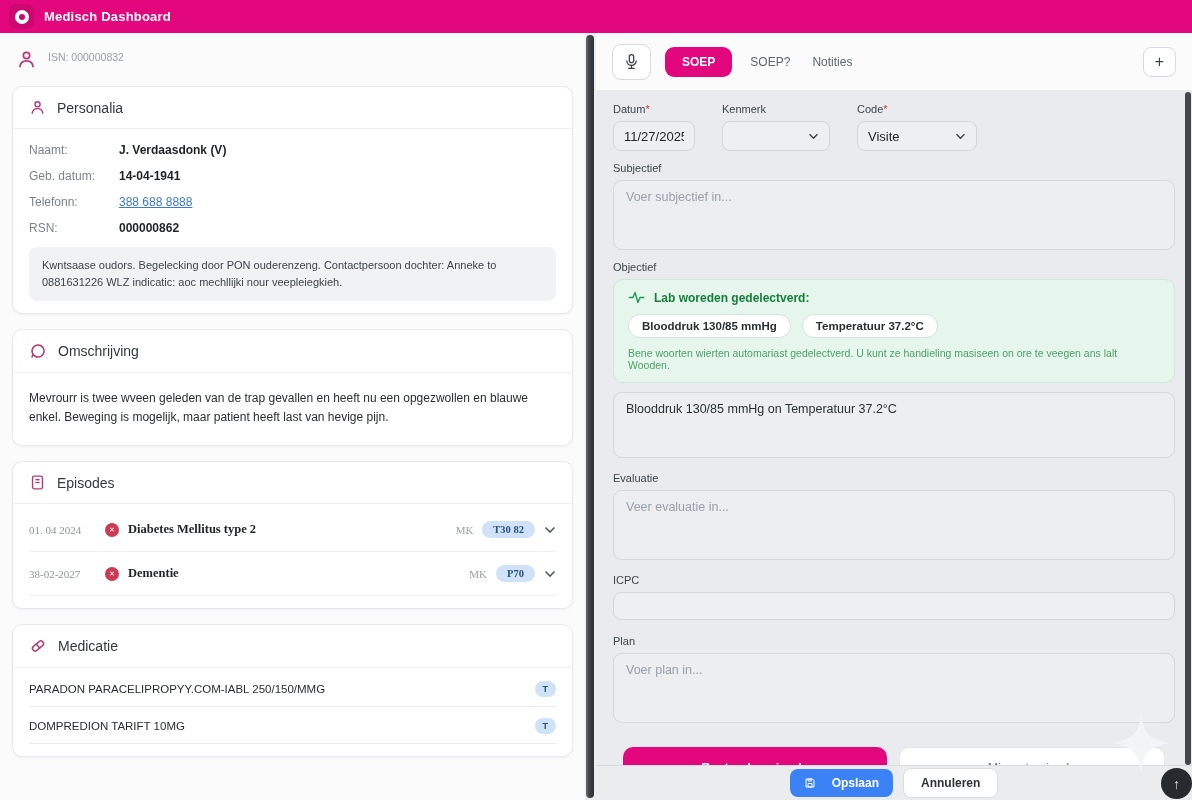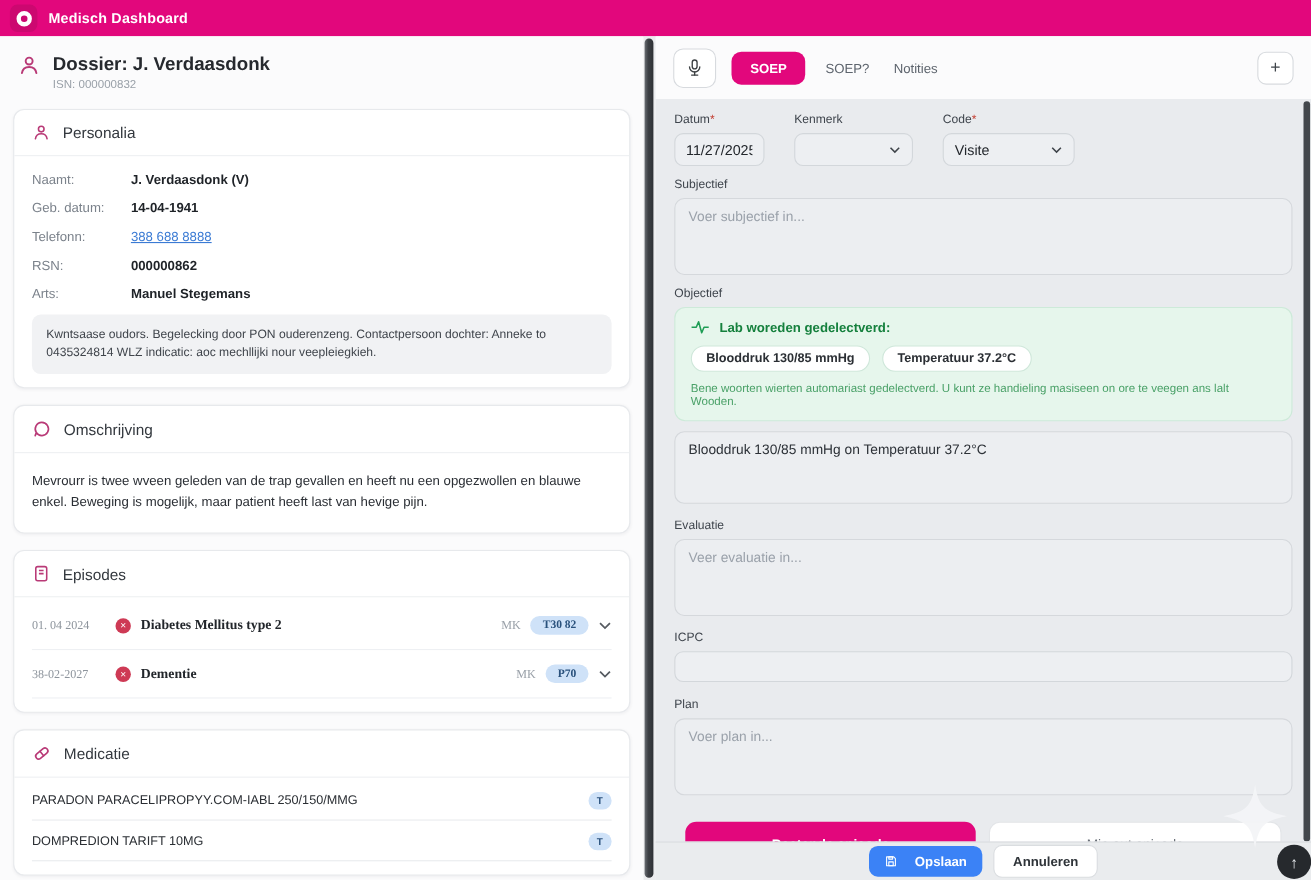--- a/index.html
+++ b/index.html
@@ -107,21 +107,20 @@
   <div class="main">
 
     <section class="left-panel">
 
       <div class="dossier-head">
         <svg width="21" height="21" viewBox="0 0 24 24" fill="none" stroke="#b93a77" stroke-width="2" stroke-linecap="round">
             <circle cx="12" cy="7.5" r="3.6"></circle>
             <path d="M4.5 20c.6-4 3.6-6.4 7.5-6.4s6.9 2.4 7.5 6.4"></path>
           </svg>
         <div>
-          <div class="dossier-title">Dossier: J. Verdaasdonk</div>
           <div class="dossier-sub">ISN: 000000832</div>
         </div>
       </div>
 
       <div class="card">
         <div class="card-head">
           <svg width="17" height="17" viewBox="0 0 24 24" fill="none" stroke="#b93a77" stroke-width="2" stroke-linecap="round">
               <circle cx="12" cy="7.5" r="3.6"></circle>
               <path d="M4.5 20c.6-4 3.6-6.4 7.5-6.4s6.9 2.4 7.5 6.4"></path>
             </svg>
@@ -137,25 +136,21 @@
             <span class="p-value">14-04-1941</span>
           </div>
           <div class="p-row">
             <span class="p-label">Telefonn:</span>
             <span class="p-value p-link">388 688 8888</span>
           </div>
           <div class="p-row">
             <span class="p-label">RSN:</span>
             <span class="p-value">000000862</span>
           </div>
-          <div class="p-row">
-            <span class="p-label">Arts:</span>
-            <span class="p-value">Manuel Stegemans</span>
-          </div>
-          <div class="note-box">Kwntsaase oudors. Begelecking door PON ouderenzeng. Contactpersoon dochter: Anneke to 0435324814 WLZ indicatic: aoc mechllijki nour veepleiegkieh.</div>
+          <div class="note-box">Kwntsaase oudors. Begelecking door PON ouderenzeng. Contactpersoon dochter: Anneke to 0881631226 WLZ indicatic: aoc mechllijki nour veepleiegkieh.</div>
         </div>
       </div>
 
       <div class="card">
         <div class="card-head">
           <svg width="18" height="18" viewBox="0 0 24 24" fill="none" stroke="#b93a77" stroke-width="2" stroke-linejoin="round">
               <path d="M12 4a8 8 0 1 1-6.7 12.3L4 20l1.4-3.6A8 8 0 0 1 12 4z"></path>
             </svg>
           <span>Omschrijving</span>
         </div>

